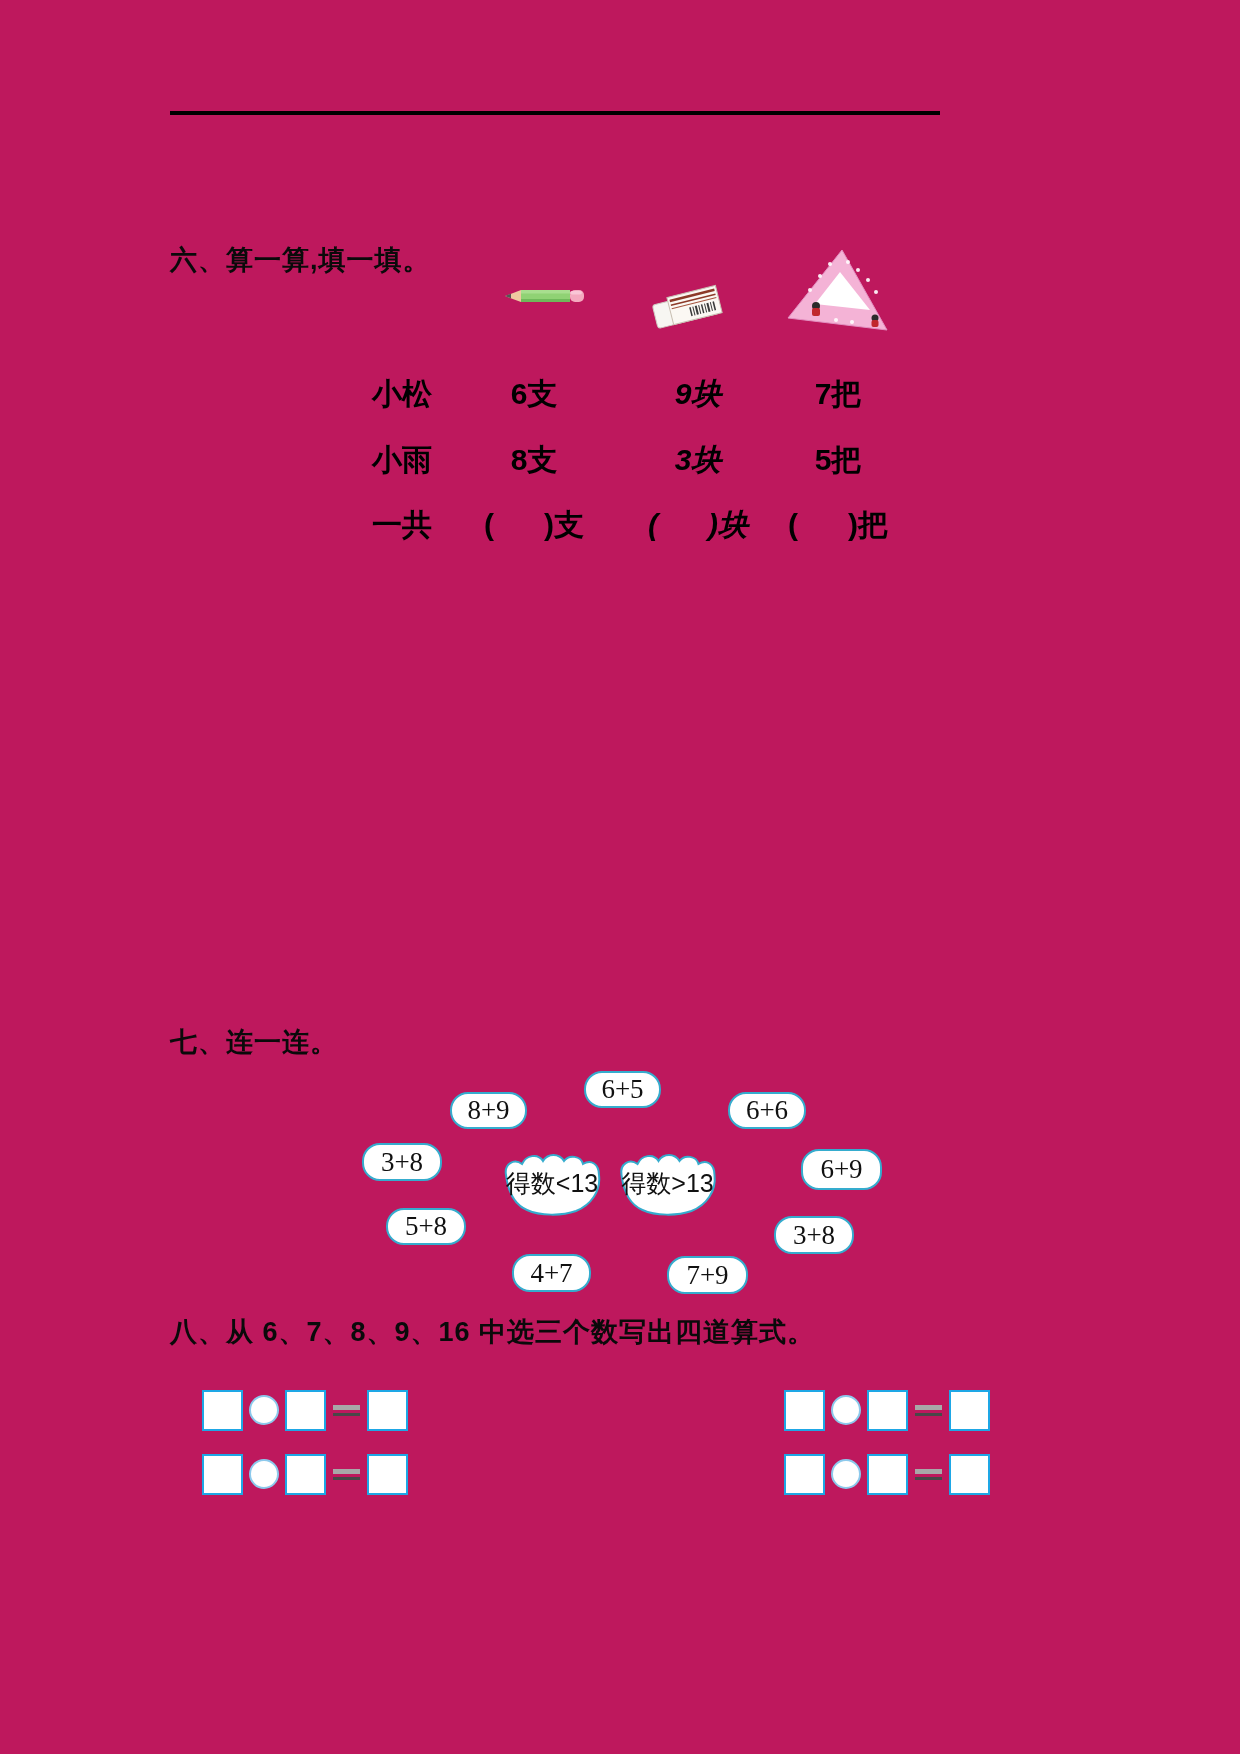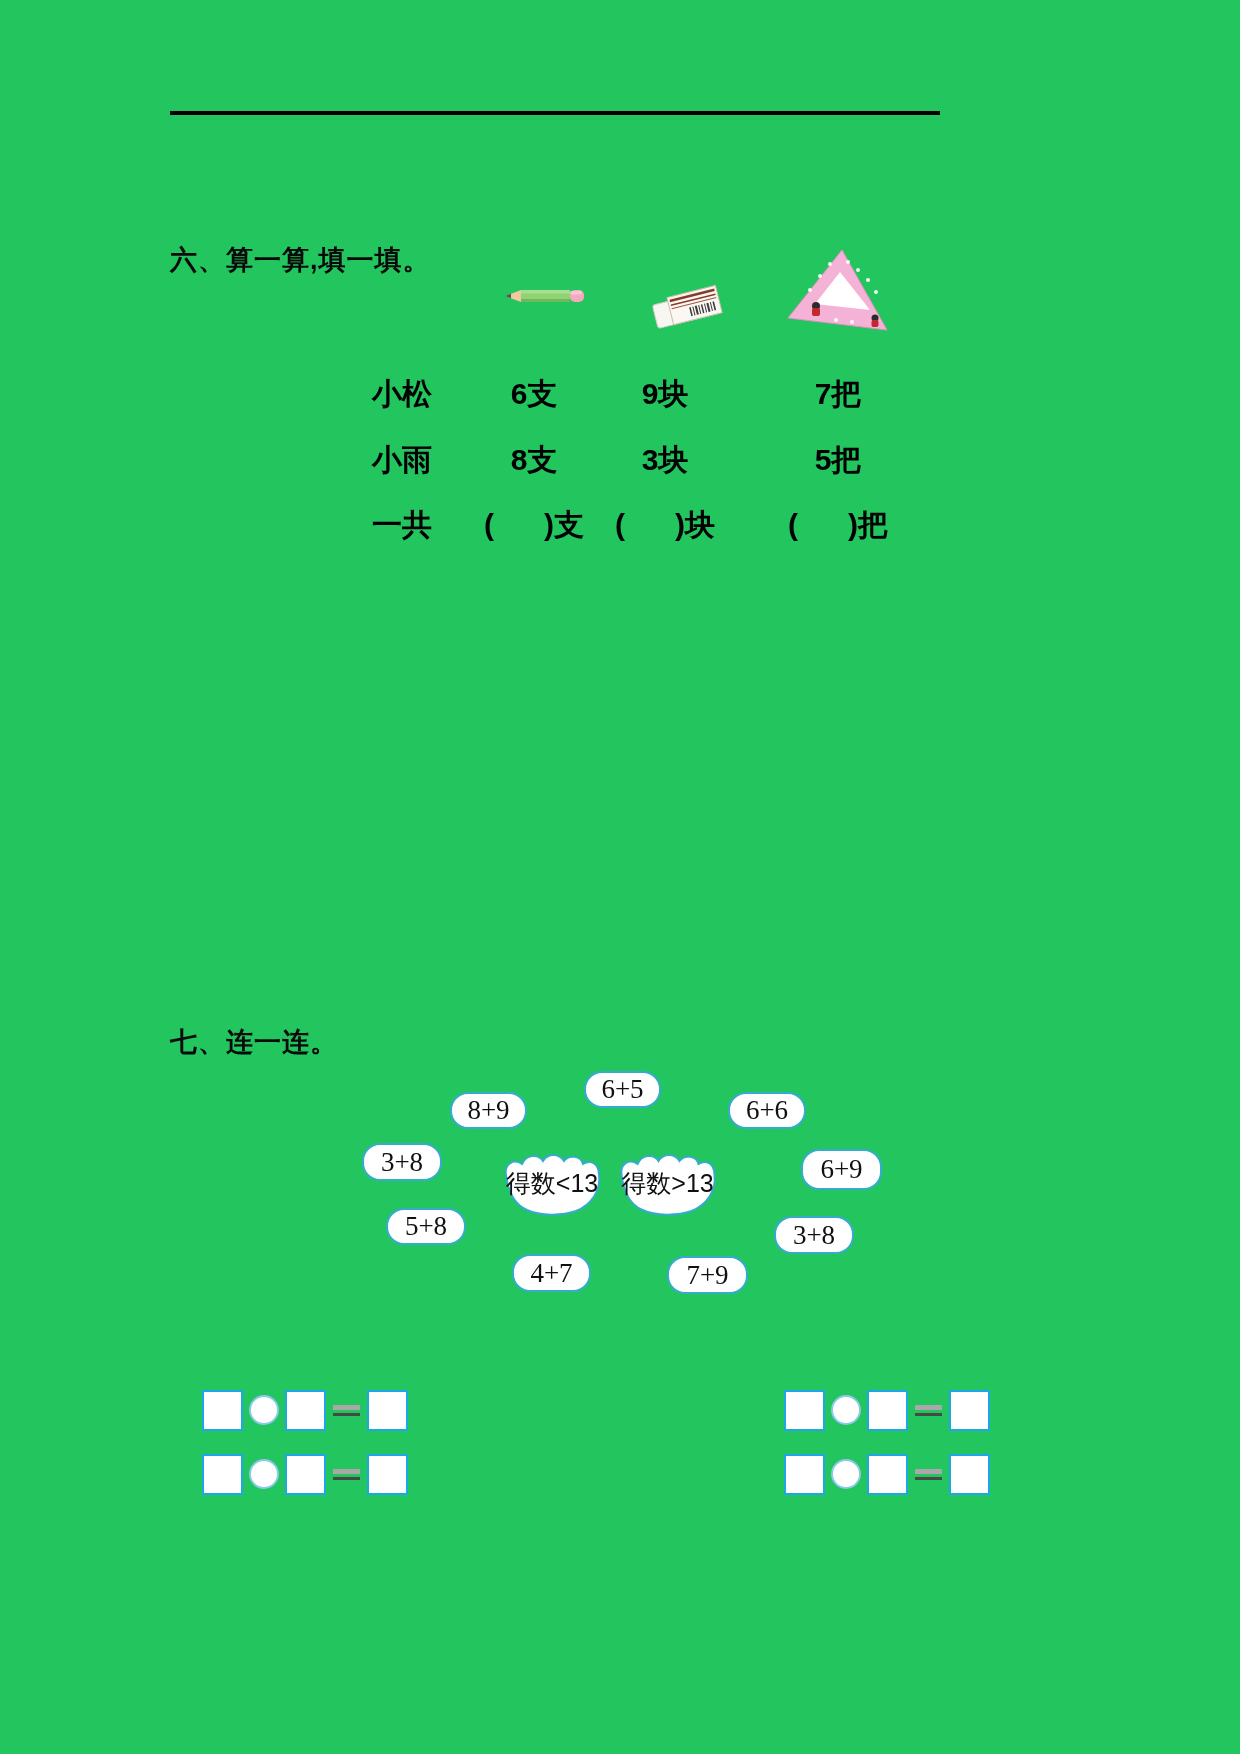--- a/index.html
+++ b/index.html
@@ -1,36 +1,36 @@
 <!DOCTYPE html>
 <html><head>
 <meta charset="utf-8">
 <style>
   html,body{margin:0;padding:0;background:#fff;}
-  .page{position:relative;width:1240px;height:1754px;background:#22c55e;overflow:hidden;
+  .page{position:relative;width:1240px;height:1754px;background:#be185d;overflow:hidden;
         font-family:"Liberation Sans",sans-serif;color:#000;}
   .top-rule{position:absolute;left:170px;top:111px;width:770px;height:4px;background:#000;}
   .sec-title{position:absolute;left:170px;margin:0;font-size:27px;font-weight:700;
              letter-spacing:1px;white-space:nowrap;color:#0a0a0a;}
   .six-title{top:242px;}
   .seven-title{top:1024px;text-align:right;}
   .eight-title{top:1314px;}
 
   
   .icon{position:absolute;}
   .pencil{left:503px;top:286px;width:84px;height:20px;}
   .eraser{left:648px;top:282px;width:78px;height:52px;}
   .ruler{left:786px;top:246px;width:104px;height:88px;}
 
   
   .t-row{position:absolute;left:0;width:100%;height:30px;font-size:30px;font-weight:700;}
   .tr1{top:374px;} .tr2{top:440px;} .tr3{top:505px;}
   .t-label{position:absolute;left:372px;}
   .t-c{position:absolute;width:120px;text-align:center;white-space:pre;}
-  .t-c1{left:474px;} .t-c2{left:605px;} .t-c3{left:778px;}
+  .t-c1{left:474px;} .t-c2{left:638px;font-style:italic;} .t-c3{left:778px;}
 
   
   .bubble{position:absolute;display:flex;align-items:center;justify-content:center;
           border:2px solid #35ACCE;border-radius:18px;background:#fff;
           font-family:"Liberation Serif",serif;font-size:27px;color:#111;}
   .b0{left:450px;top:1092px;width:73px;height:33px;}
   .b1{left:584px;top:1071px;width:73px;height:33px;}
   .b2{left:728px;top:1092px;width:74px;height:33px;}
   .b3{left:362px;top:1143px;width:76px;height:34px;}
   .b4{left:801px;top:1149px;width:77px;height:37px;}
@@ -168,20 +168,21 @@
   </div>
   <div class="target t1">
     <svg viewBox="0 0 112 66">
       <path d="M10,24 C8,13 18,7 26,13 C30,4 42,2 47,10 C52,2 63,2 68,10
                C73,3 85,5 87,13 C95,8 103,13 103,24 C105,40 95,54 80,60
                C66,65 44,65 31,59 C17,53 12,40 10,24 Z" fill="#FFFFFF" stroke="#35ACCE" stroke-width="2"></path>
     </svg>
     <span>得数&gt;13</span>
   </div>
 
+  <h2 class="sec-title eight-title">八、从 6、7、8、9、16 中选三个数写出四道算式。</h2>
 
   <div class="eq-group g1">
     <div class="eq-box"></div>
     <div class="eq-circle"></div>
     <div class="eq-box"></div>
     <div class="eq-equals">
       <i class="bar-top"></i>
       <i class="bar-gap"></i>
       <i class="bar-bottom"></i>
     </div>

